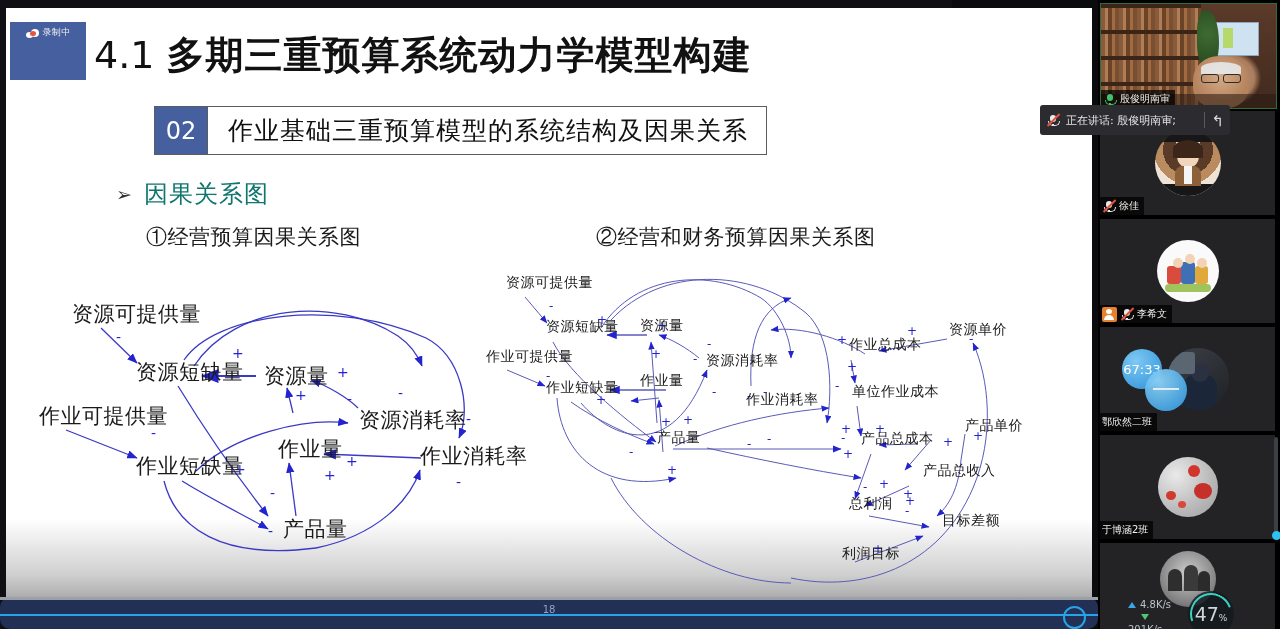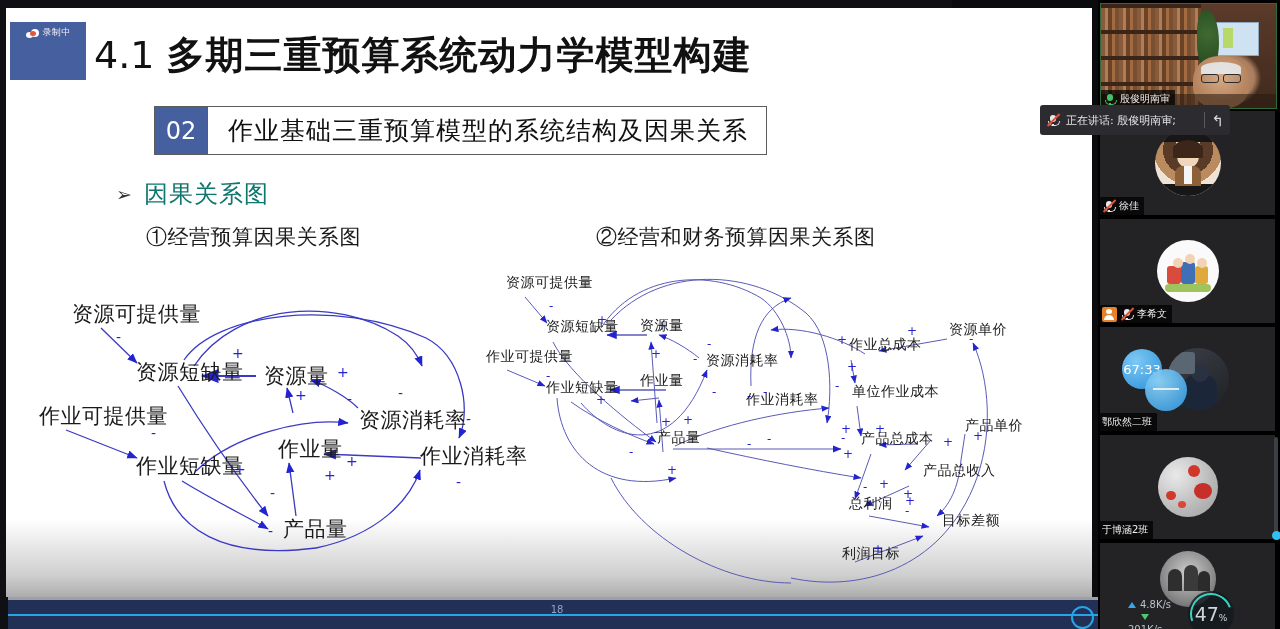--- a/index.html
+++ b/index.html
@@ -101,21 +101,21 @@
   .tri-dn{border-top:6px solid #4ec873;}
   .net-ring{position:absolute;left:70px;top:-4px;width:46px;height:46px;border-radius:50%;
             background:rgba(20,26,30,.82);display:flex;align-items:center;justify-content:center;}
   .net-ring::before{content:"";position:absolute;inset:2px;border-radius:50%;
             border:2px solid #3ad0c0;border-right-color:transparent;border-bottom-color:transparent;
             transform:rotate(25deg);}
   .net-pct{color:#cfd6db;font-size:19px;font-family:"DejaVu Sans",sans-serif;}
   .net-pct small{font-size:9px;}
 
   
-  .ctrl-bar{position:absolute;left:8px;bottom:0;width:1098px;height:32px;background:#223055;}
+  .ctrl-bar{position:absolute;left:0;bottom:0;width:1098px;height:32px;background:#223055;border-radius:10px;}
   .ctrl-sep{position:absolute;left:0;top:0;width:100%;height:3px;background:#9aa0a6;}
   .ctrl-page{position:absolute;left:50%;top:7px;transform:translateX(-50%);
              color:#93a2c6;font-size:10px;font-family:"DejaVu Sans",sans-serif;}
   .ctrl-line{position:absolute;left:0;top:17px;width:100%;height:2px;background:#27a3e8;}
   .ctrl-handle{position:absolute;right:12px;top:9px;width:19px;height:19px;border-radius:50%;
                border:2px solid #27a3e8;background:transparent;}
 </style>
 </head>
 <body>
 

